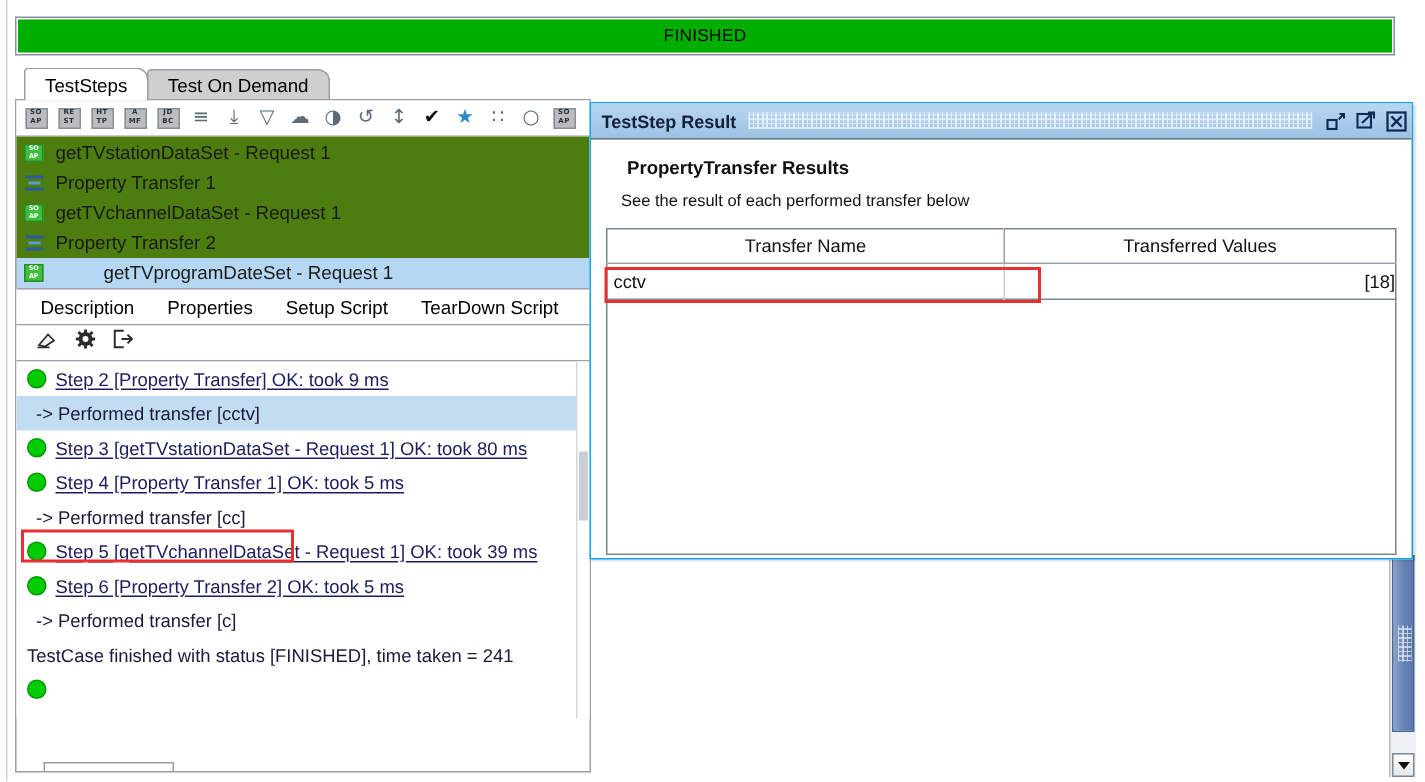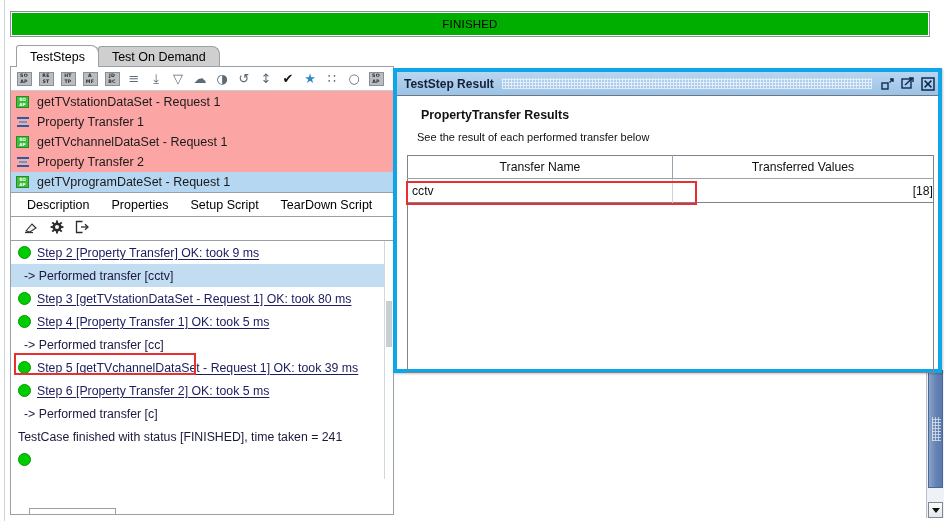--- a/index.html
+++ b/index.html
@@ -114,34 +114,35 @@
     font-family: "DejaVu Sans", sans-serif;
     font-weight: bold;
     display: flex; flex-direction: column;
     align-items: center; justify-content: center;
     box-sizing: border-box;
     letter-spacing: 0.3px;
   }
 
   
   .tree {
-    background: #fca5a5;
+    background: #4d7c0f;
     padding-top: 1px;
   }
   .tree-row {
     height: 20px;
     display: flex;
     align-items: center;
     padding-left: 5px;
     font-size: 12.5px;
     color: #1a1a1a;
     box-sizing: border-box;
   }
   .tree-row.selected {
     background: #b6d7f2;
+    gap: 32px;
   }
   .tree-ico { width: 18px; display:flex; align-items:center; }
   .ico-req {
     width: 13px; height: 12px;
     background: #3cc03c;
     border: 1px solid #2a8a2a;
     color: #ffffff;
     font-size: 4.3px;
     line-height: 5px;
     font-weight: bold;
@@ -229,21 +230,21 @@
     pointer-events: none;
     z-index: 40;
   }
 
   
   .dialog {
     position: absolute;
     left: 393px; top: 68px;
     width: 549px; height: 305px;
     background: #ffffff;
-    border: 4px solid #0ea5e9;
+    border: 1px solid #0ea5e9;
     box-sizing: border-box;
     box-shadow: 1px 1px 2px rgba(0,0,0,.22);
     z-index: 20;
   }
   .dlg-title {
     height: 24px;
     background: #a8caea;
     background-image: linear-gradient(#b9d6f1, #9cc2e4);
     display: flex; align-items: center;
     padding: 0 3px 0 7px;

